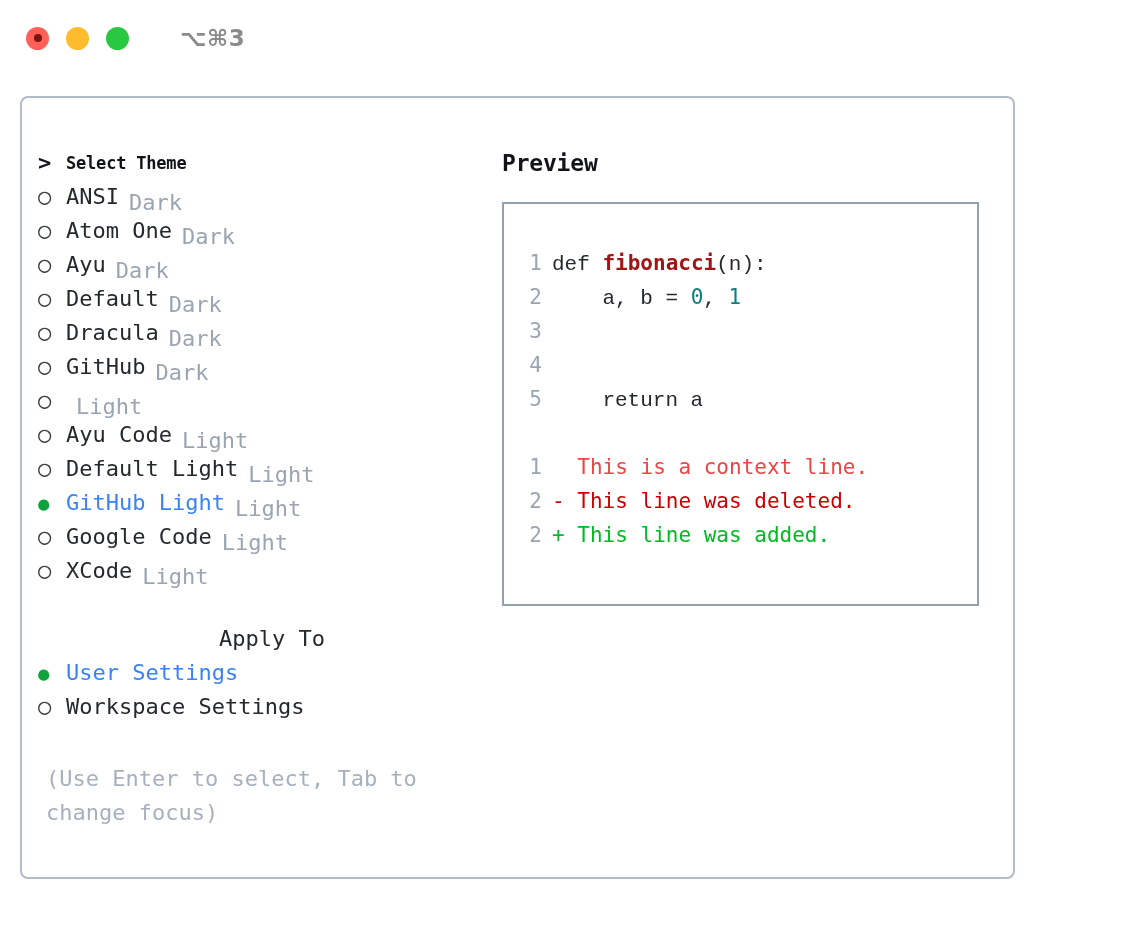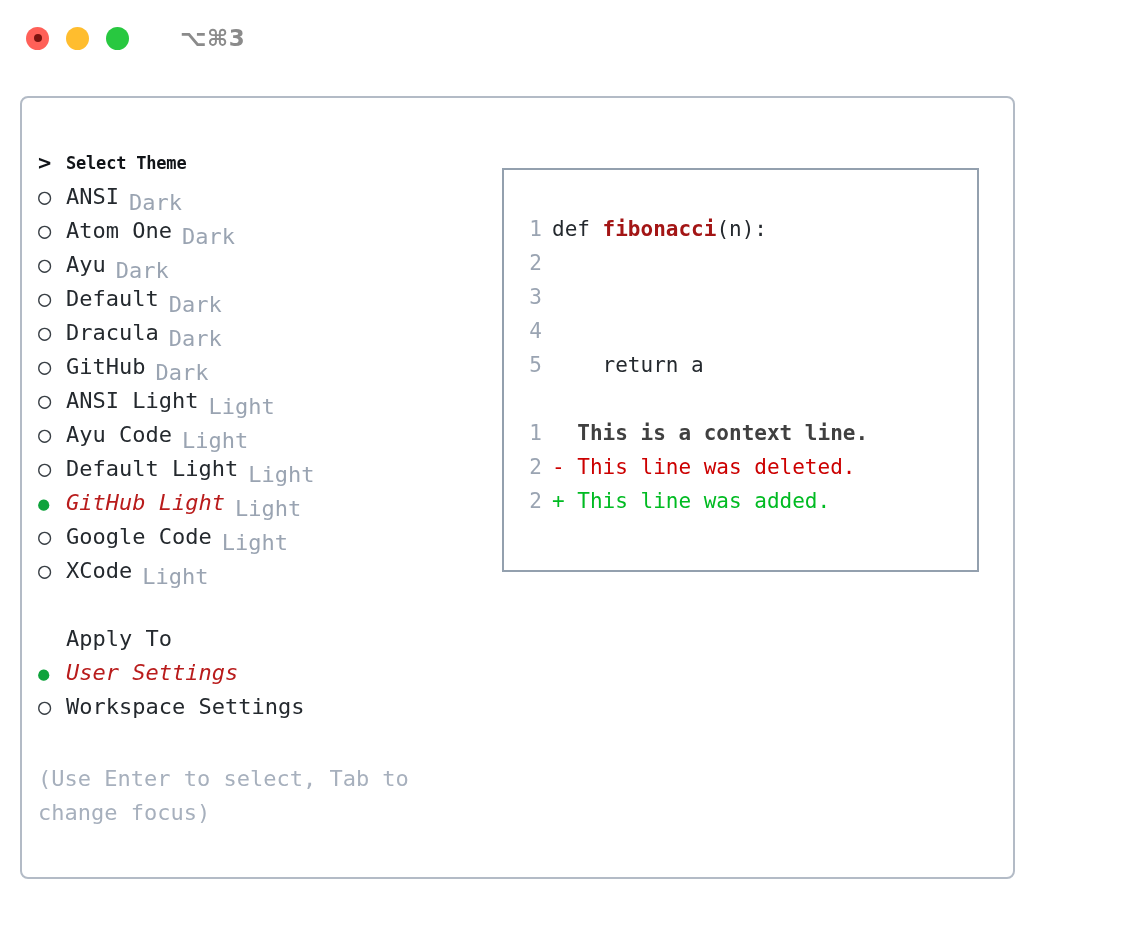--- a/index.html
+++ b/index.html
@@ -114,38 +114,39 @@
     font-weight: 700;
     color: #111418;
   }
   .heading-row .label {
     font-weight: 700;
     color: #111418;
     font-size: 17px;
     letter-spacing: -0.2px;
   }
   .label { color: #24292e; }
-  .label.sel { color: #b91c1c; font-style: italic; }
+  .label.sel { color: #3b82f6; }
   .variant {
     color: #9aa4b2;
     margin-left: 10px;
     margin-top: 11px;
   }
   .spacer-row { height: 34px; }
   .section-title {
     font-size: 22px;
     color: #24292e;
     padding-left: 28px;
     height: 34px;
     line-height: 34px;
     white-space: pre;
+    text-align: center;
   }
   .hint {
     position: absolute;
-    left: 16px;
+    left: 24px;
     top: 664px;
     width: 420px;
     font-size: 22px;
     line-height: 34px;
     color: #a7b0bd;
     white-space: pre-wrap;
   }
   
   .right-col {
     position: absolute;
@@ -187,22 +188,22 @@
     flex: 0 0 26px;
     width: 26px;
     text-align: right;
     color: #9aa4b2;
     margin-right: 10px;
   }
   .code-text { color: #24292e; white-space: pre; }
   .tok-fn { color: #a31515; font-weight: 700; }
   .tok-num { color: #0d7e7e; }
   .tok-builtin { color: #1a86c8; }
-  .tok-plain { color: #24292e; }
-  .diff-context { color: #404040; font-weight: bold; }
+  .tok-plain { color: #24292e; font-family: Liberation Mono, monospace; }
+  .diff-context { color: #ef4444; }
   .diff-del { color: #cc0000; }
   .diff-add { color: #00bb22; }
   .blank-line { height: 34px; }
 </style>
 </head>
 <body>
 
 <div class="app-window">
 
   <div class="titlebar">
@@ -255,21 +256,20 @@
         </div>
 
         <div class="row">
           <span class="marker">○</span>
           <span class="label">GitHub</span>
           <span class="variant">Dark</span>
         </div>
 
         <div class="row">
           <span class="marker">○</span>
-          <span class="label">ANSI Light</span>
           <span class="variant">Light</span>
         </div>
 
         <div class="row">
           <span class="marker">○</span>
           <span class="label">Ayu Code</span>
           <span class="variant">Light</span>
         </div>
 
         <div class="row">
@@ -307,31 +307,33 @@
 
         <div class="row">
           <span class="marker">○</span>
           <span class="label">Workspace Settings</span>
         </div>
       </div>
 
       <div class="hint">(Use Enter to select, Tab to change focus)</div>
 
       <div class="right-col">
+        <div class="preview-title">Preview</div>
 
         <div class="preview-box">
           <div class="code-area">
 
             <div class="code-line">
               <span class="ln">1</span>
               <span class="code-text"><span class="tok-plain">def </span><span class="tok-fn">fibonacci</span><span class="tok-plain">(n):</span></span>
             </div>
 
             <div class="code-line">
               <span class="ln">2</span>
+              <span class="code-text"><span class="tok-plain">    a, b = </span><span class="tok-num">0</span><span class="tok-plain">, </span><span class="tok-num">1</span></span>
             </div>
 
             <div class="code-line">
               <span class="ln">3</span>
             </div>
 
             <div class="code-line">
               <span class="ln">4</span>
             </div>
 

